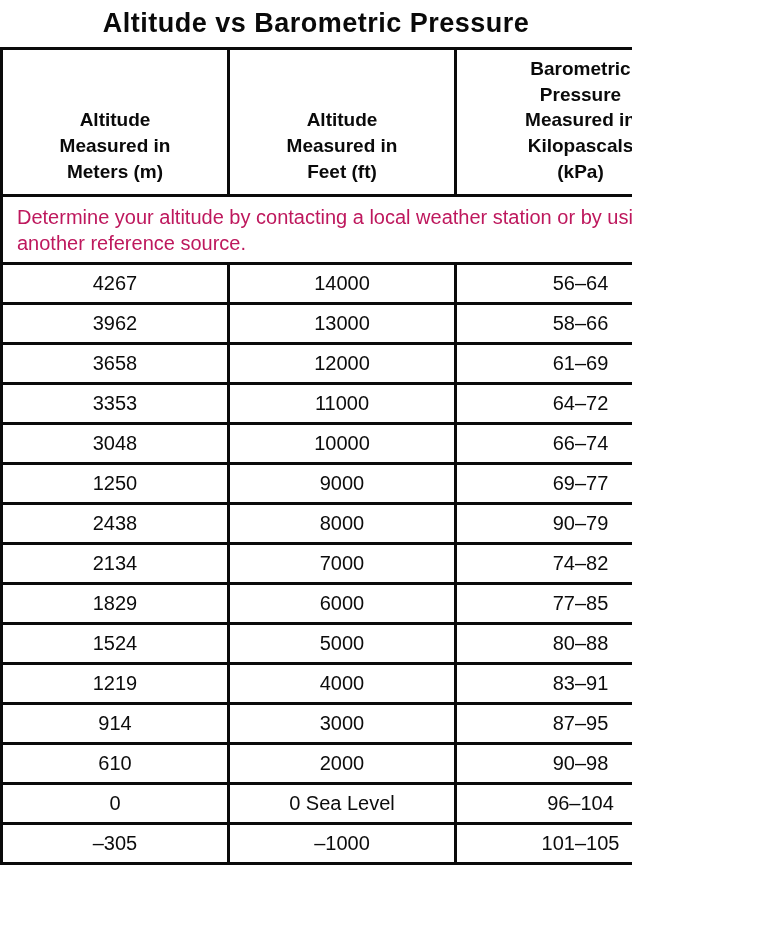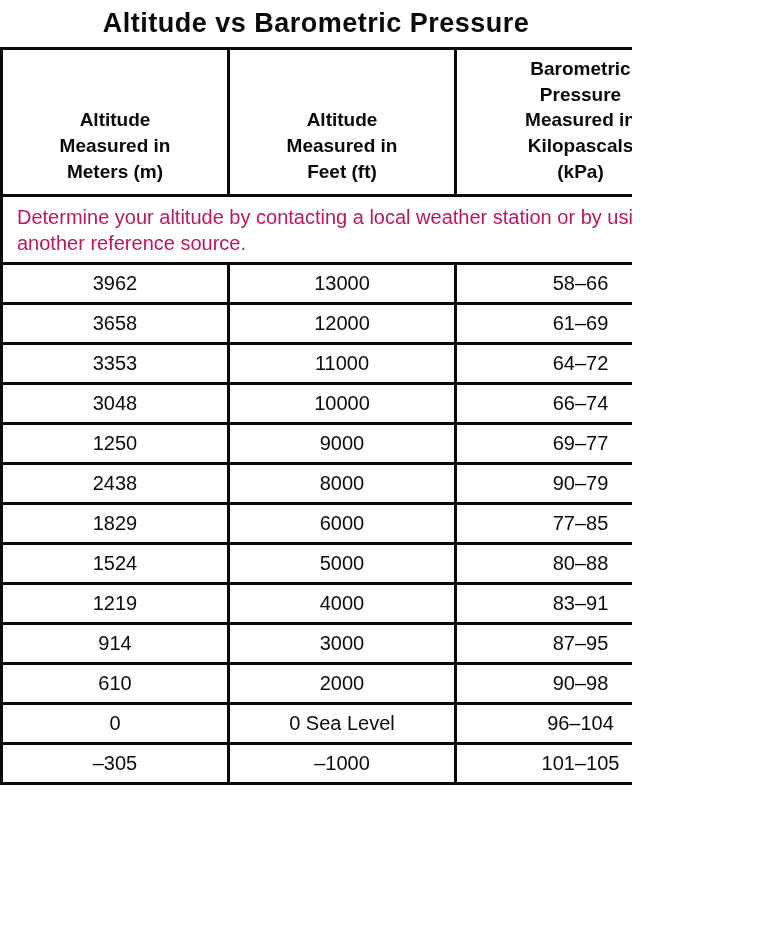--- a/index.html
+++ b/index.html
@@ -98,20 +98,25 @@
 Measured in
 Kilopascals
 (kPa)</th>
       </tr>
       <tr>
         <td class="note-cell" colspan="3">Determine your altitude by contacting a local weather station or by using another reference source.</td>
       </tr>
     </thead>
     <tbody>
         <tr>
+          <td>4267</td>
+          <td>14000</td>
+          <td>56–64</td>
+        </tr>
+        <tr>
           <td>3962</td>
           <td>13000</td>
           <td>58–66</td>
         </tr>
         <tr>
           <td>3658</td>
           <td>12000</td>
           <td>61–69</td>
         </tr>
         <tr>
@@ -126,20 +131,25 @@
         </tr>
         <tr>
           <td>1250</td>
           <td>9000</td>
           <td>69–77</td>
         </tr>
         <tr>
           <td>2438</td>
           <td>8000</td>
           <td>90–79</td>
+        </tr>
+        <tr>
+          <td>2134</td>
+          <td>7000</td>
+          <td>74–82</td>
         </tr>
         <tr>
           <td>1829</td>
           <td>6000</td>
           <td>77–85</td>
         </tr>
         <tr>
           <td>1524</td>
           <td>5000</td>
           <td>80–88</td>

